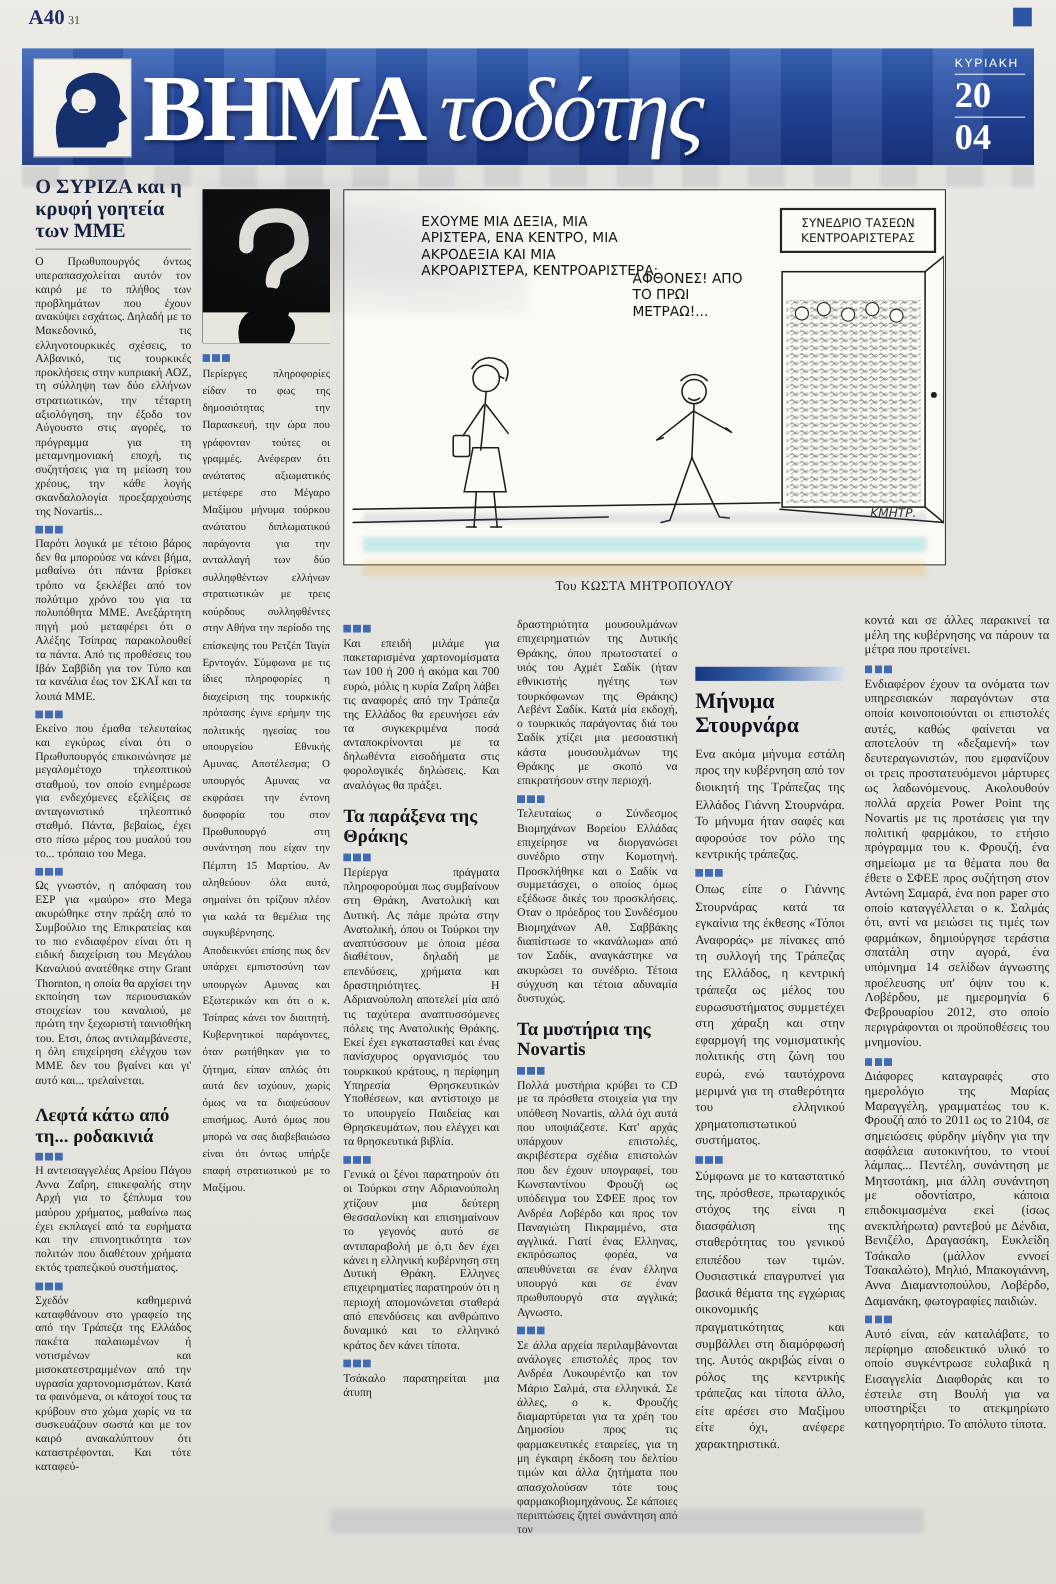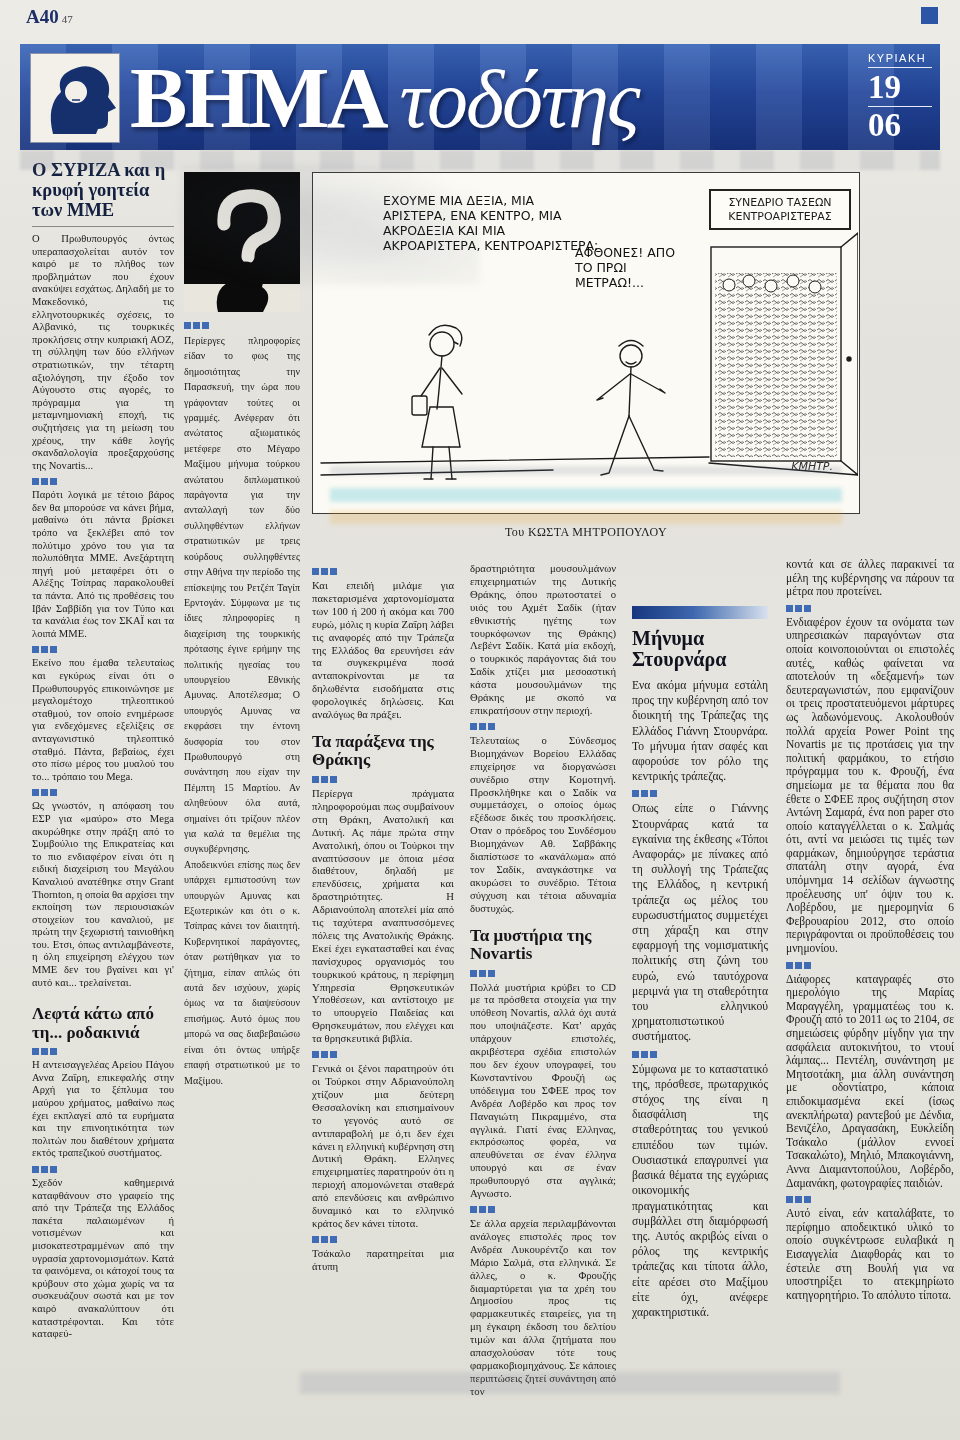--- a/index.html
+++ b/index.html
@@ -70,40 +70,40 @@
     background:linear-gradient(180deg,transparent 0 8px,rgba(110,120,145,.17) 8px 17px,transparent 17px 30px,
       rgba(0,165,195,.20) 30px 44px,transparent 44px 52px,rgba(235,165,40,.20) 52px 66px,transparent 66px);}
   #ghost-bottom{left:300px;top:1372px;width:540px;height:22px;background:rgba(110,116,138,.15);filter:blur(2px);}
 </style>
 </head>
 <body>
 
 <div class="page">
 
   <div class="folio">
-    <span>A40</span><span class="num">47</span>
+    <span>A40</span><span class="num">31</span>
   </div>
   <div class="corner-square"></div>
 
   <div class="masthead">
     <div class="mast-logo">
       <svg width="86" height="86" viewBox="0 0 86 86">
         <rect width="86" height="86" fill="#f2f0e8"></rect>
         <path d="M22,80 q-7,-28 8,-42 q-5,-15 10,-22 q18,-9 31,3 q10,10 6,24 l8,11 -8,4 0,9 q0,8 -10,8 l-2,5 Z" fill="#16306e"></path>
         <circle cx="45" cy="38" r="11" fill="#f2f0e8"></circle>
         <path d="M41,46 l8,0 M42,50 l6,0" stroke="#16306e" stroke-width="1.5" fill="none"></path>
       </svg>
     </div>
     <div class="brand">
       <span class="brand-bold">ΒΗΜΑ</span><span class="brand-italic">τοδότης</span>
     </div>
     <div class="datebox">
       <div class="day">ΚΥΡΙΑΚΗ</div>
-      <div class="dd">19</div>
-      <div class="mm">06</div>
+      <div class="dd">20</div>
+      <div class="mm">04</div>
     </div>
   </div>
 
   <div class="cartoon">
     <div class="cartoon-frame">
       <svg width="545" height="316" viewBox="0 0 545 316">
         <defs>
           <pattern id="crowd" width="9" height="7" patternUnits="userSpaceOnUse">
             <path d="M0,3 q2,-3 4,0 t4,0" stroke="#2c2c2c" stroke-width="0.8" fill="none"></path>
             <path d="M1,6 l6,-4" stroke="#2c2c2c" stroke-width="0.5"></path>

